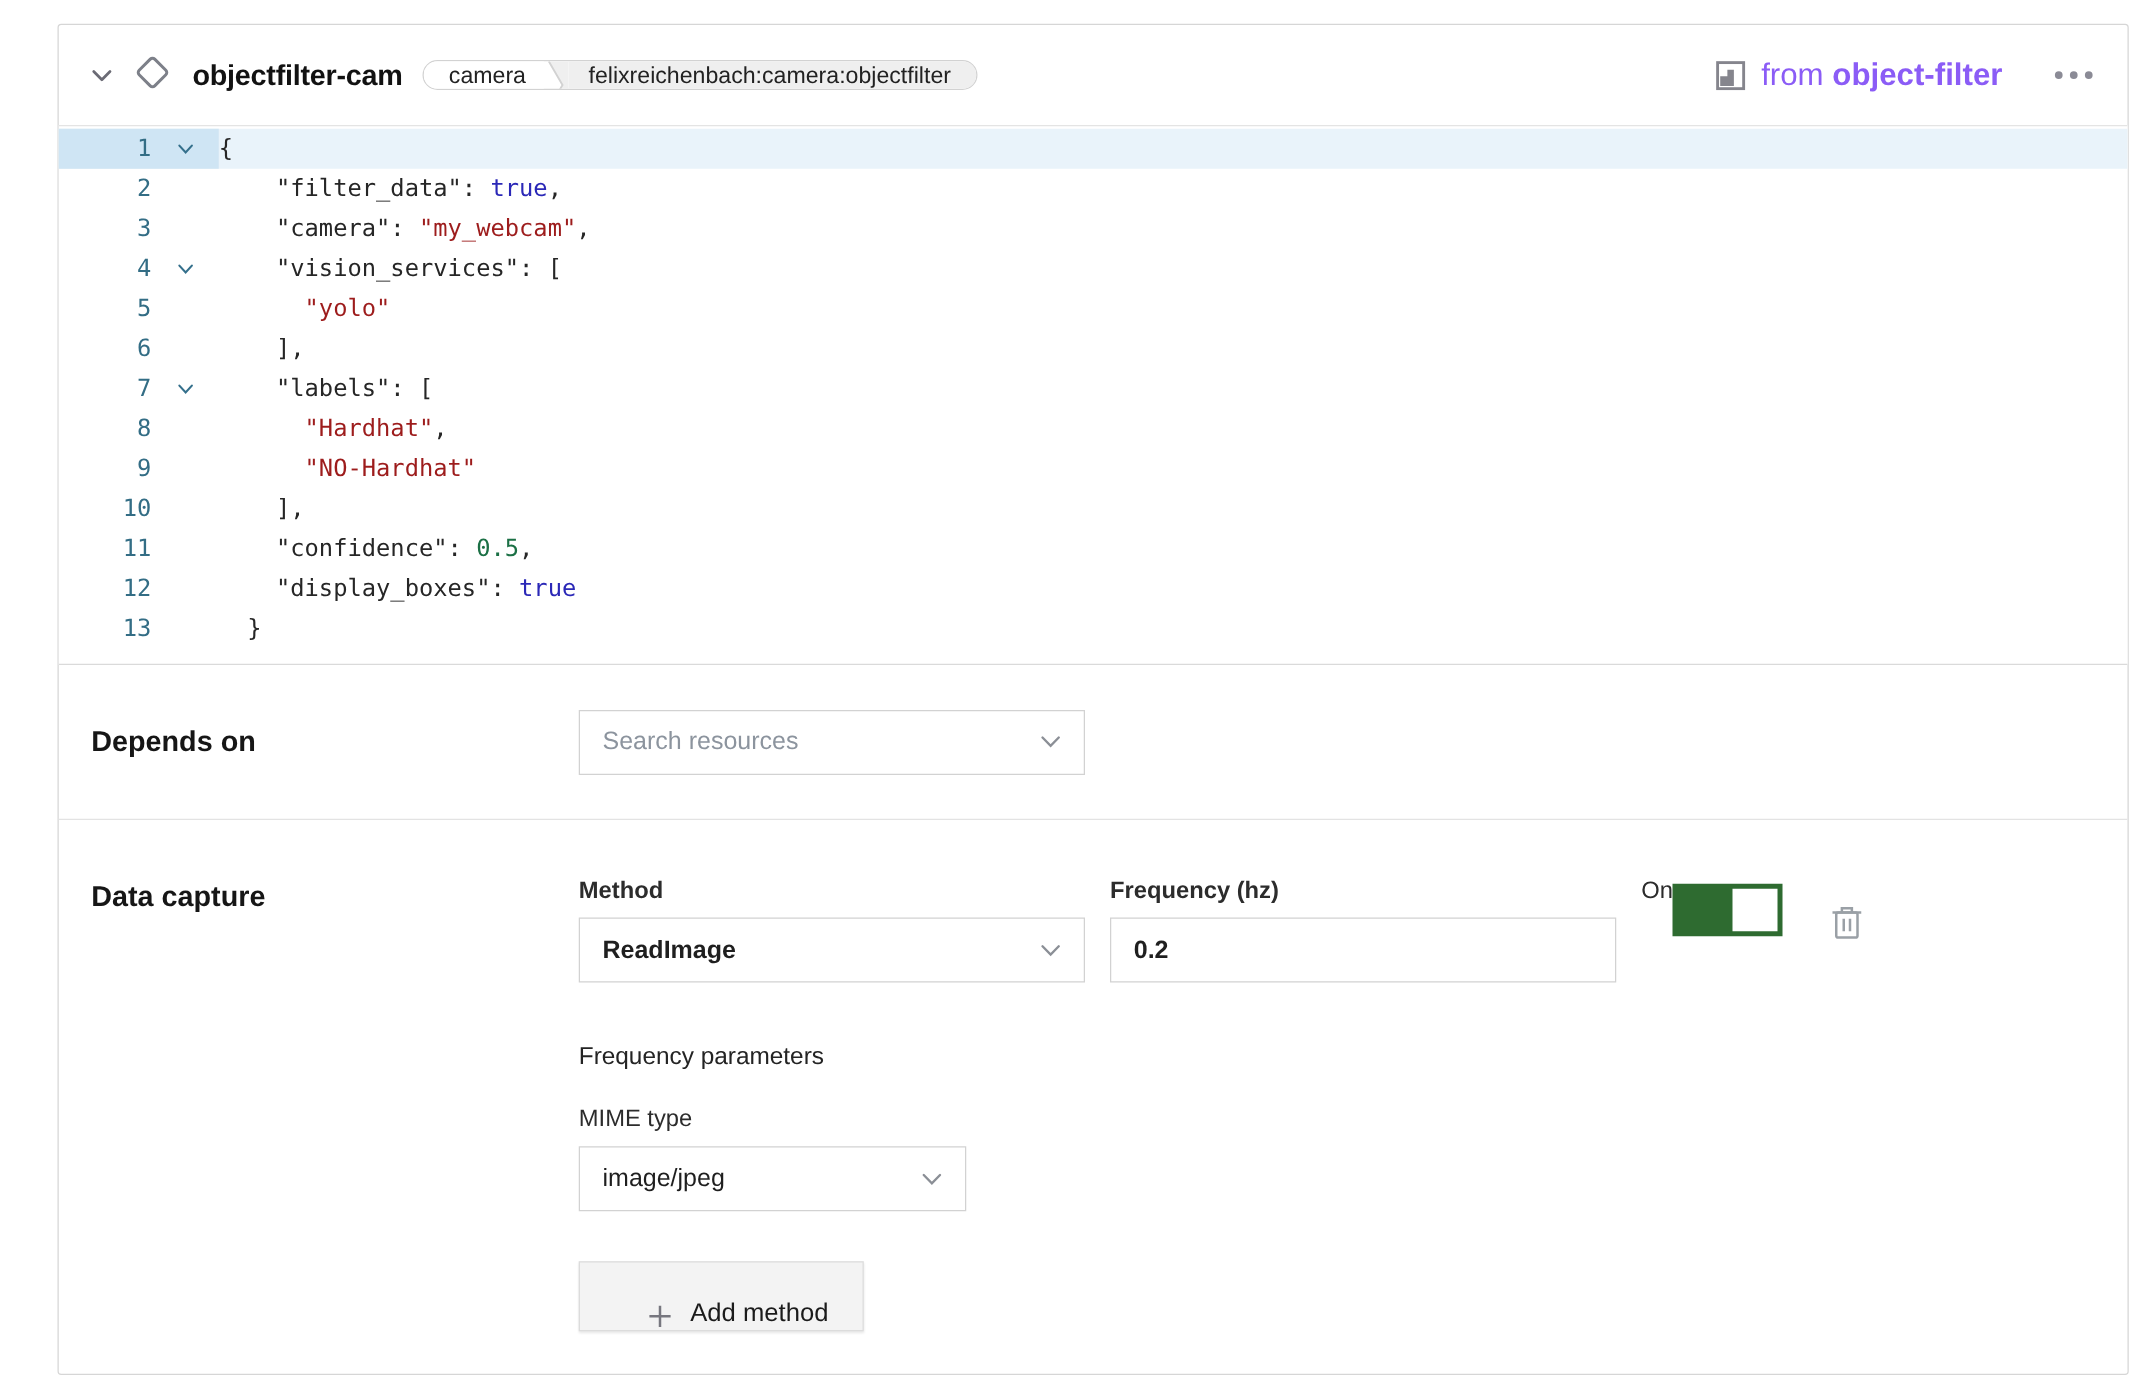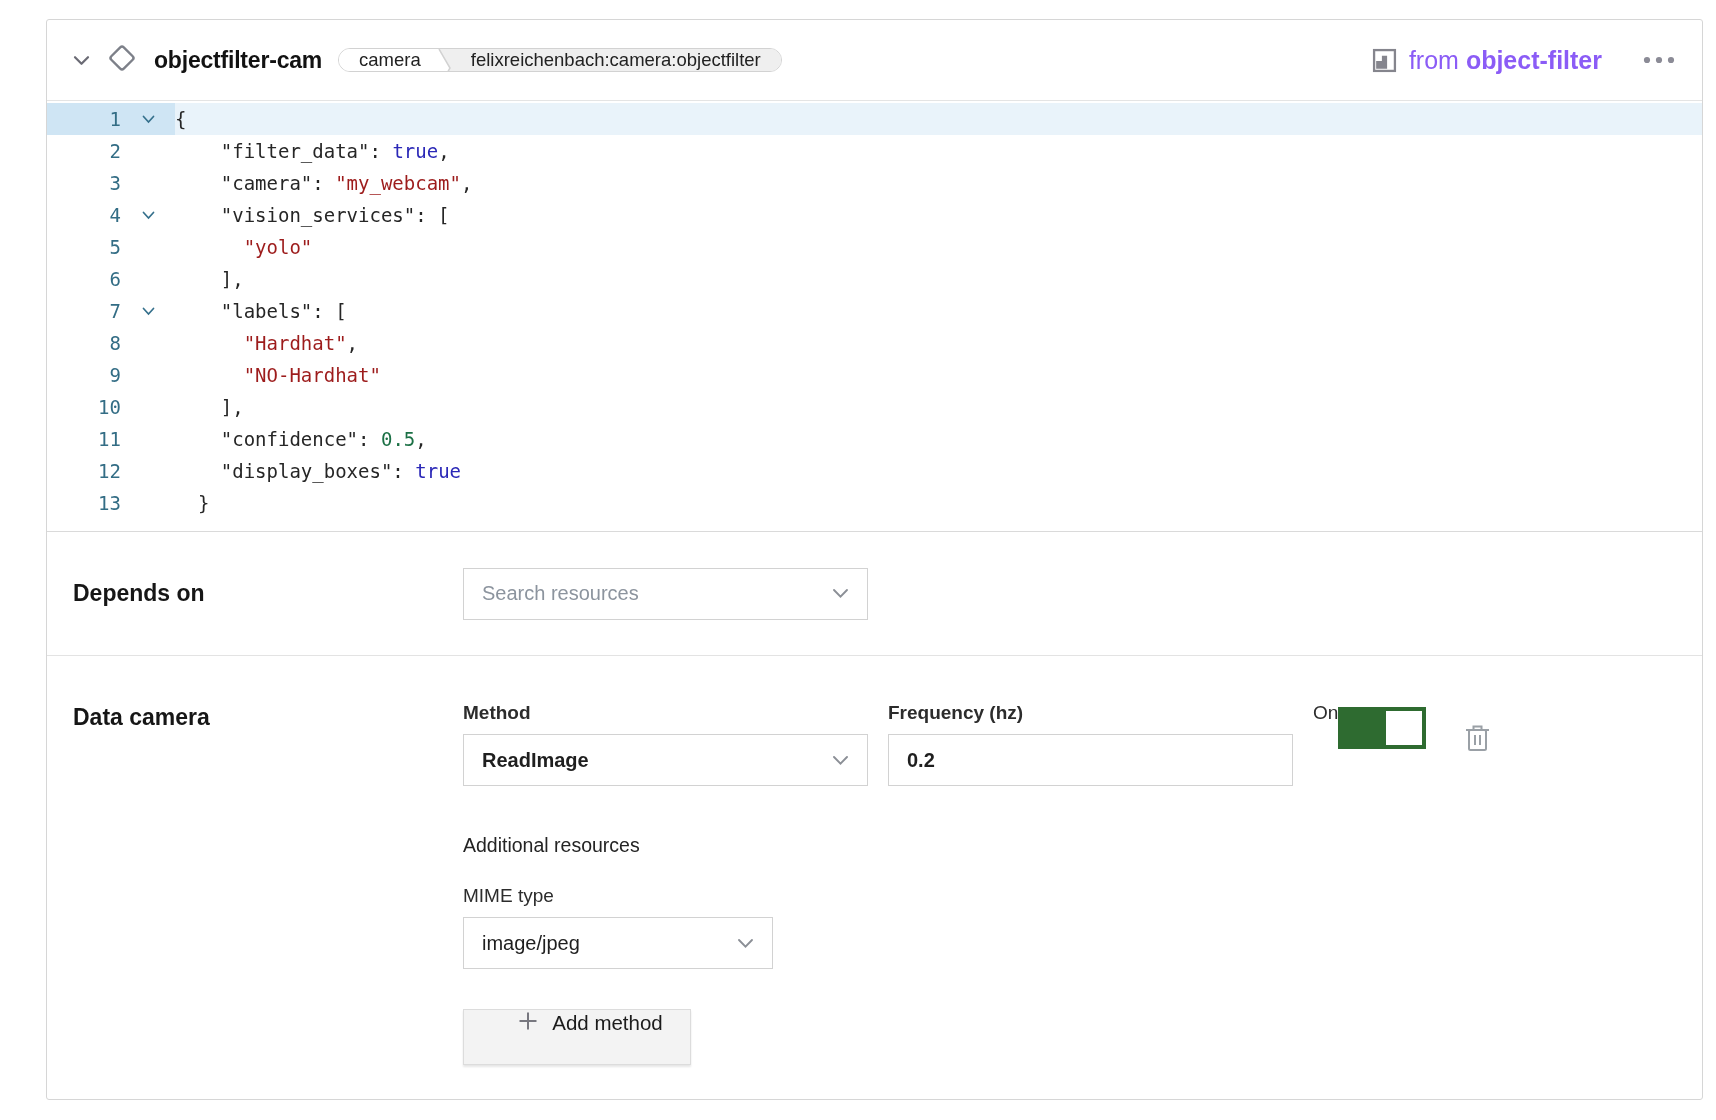--- a/index.html
+++ b/index.html
@@ -91,21 +91,21 @@
   }
   .toggle .knob { position:absolute; top:4px; bottom:4px; right:4px; width:36px; background:#fff; }
   .trash-btn { margin-left:38px; margin-top:20px; }
   
   .addl-label { font-size:19.5px; color:#242424; margin-top:48px; }
   .mime-label { font-size:19px; color:#2c2c2c; margin-top:28px; margin-bottom:10px; }
   .select.mime { width:310px; }
   .add-btn {
     margin-top:40px; width:228px; height:56px; background:#f3f3f3;
     border:1.5px solid #dcdcdc; box-shadow:0 1.5px 2px rgba(0,0,0,0.10);
-    display:flex; align-items:flex-start; justify-content:center; gap:14px;
+    display:flex; align-items:flex-end; justify-content:center; gap:14px;
     font-size:20.5px; color:#1b1b1b; font-family:"Liberation Sans", sans-serif; cursor:pointer;padding-left:33px;
   }
 </style>
 </head>
 <body>
 
 <div class="card">
 
   <div class="card-header">
     <button class="icon-btn collapse">
@@ -261,21 +261,21 @@
       <span class="placeholder">Search resources</span>
       <span class="chev">
         <svg width="17" height="11" viewBox="0 0 17 11" fill="none">
           <path d="M2 2 L8.5 8.6 L15 2" stroke="#8b8f96" stroke-width="1.9" stroke-linecap="round"></path>
         </svg>
       </span>
     </div>
   </div>
 
   <div class="section section-capture">
-    <div class="section-label">Data camera</div>
+    <div class="section-label">Data capture</div>
     <div class="fields">
 
       <div class="field-row">
         <div class="field-group">
           <span class="field-label">Method</span>
           <div class="select">
             <span>ReadImage</span>
             <span class="chev">
               <svg width="17" height="11" viewBox="0 0 17 11" fill="none">
                 <path d="M2 2 L8.5 8.6 L15 2" stroke="#8b8f96" stroke-width="1.9" stroke-linecap="round"></path>
@@ -301,21 +301,21 @@
           <svg width="27" height="31" viewBox="0 0 27 31" fill="none">
             <rect x="5" y="8" width="17" height="20" rx="1.5" stroke="#9aa0a6" stroke-width="2"></rect>
             <line x1="11" y1="13" x2="11" y2="23" stroke="#9aa0a6" stroke-width="2"></line>
             <line x1="16" y1="13" x2="16" y2="23" stroke="#9aa0a6" stroke-width="2"></line>
             <line x1="2" y1="8" x2="25" y2="8" stroke="#9aa0a6" stroke-width="2"></line>
             <path d="M9.5 8 V4.5 H17.5 V8" stroke="#9aa0a6" stroke-width="2"></path>
           </svg>
         </button>
       </div>
 
-      <span class="addl-label">Additional resources</span>
+      <span class="addl-label">Frequency parameters</span>
       <span class="mime-label">MIME type</span>
       <div class="select mime">
         <span>image/jpeg</span>
         <span class="chev">
           <svg width="17" height="11" viewBox="0 0 17 11" fill="none">
             <path d="M2 2 L8.5 8.6 L15 2" stroke="#8b8f96" stroke-width="1.9" stroke-linecap="round"></path>
           </svg>
         </span>
       </div>
 

